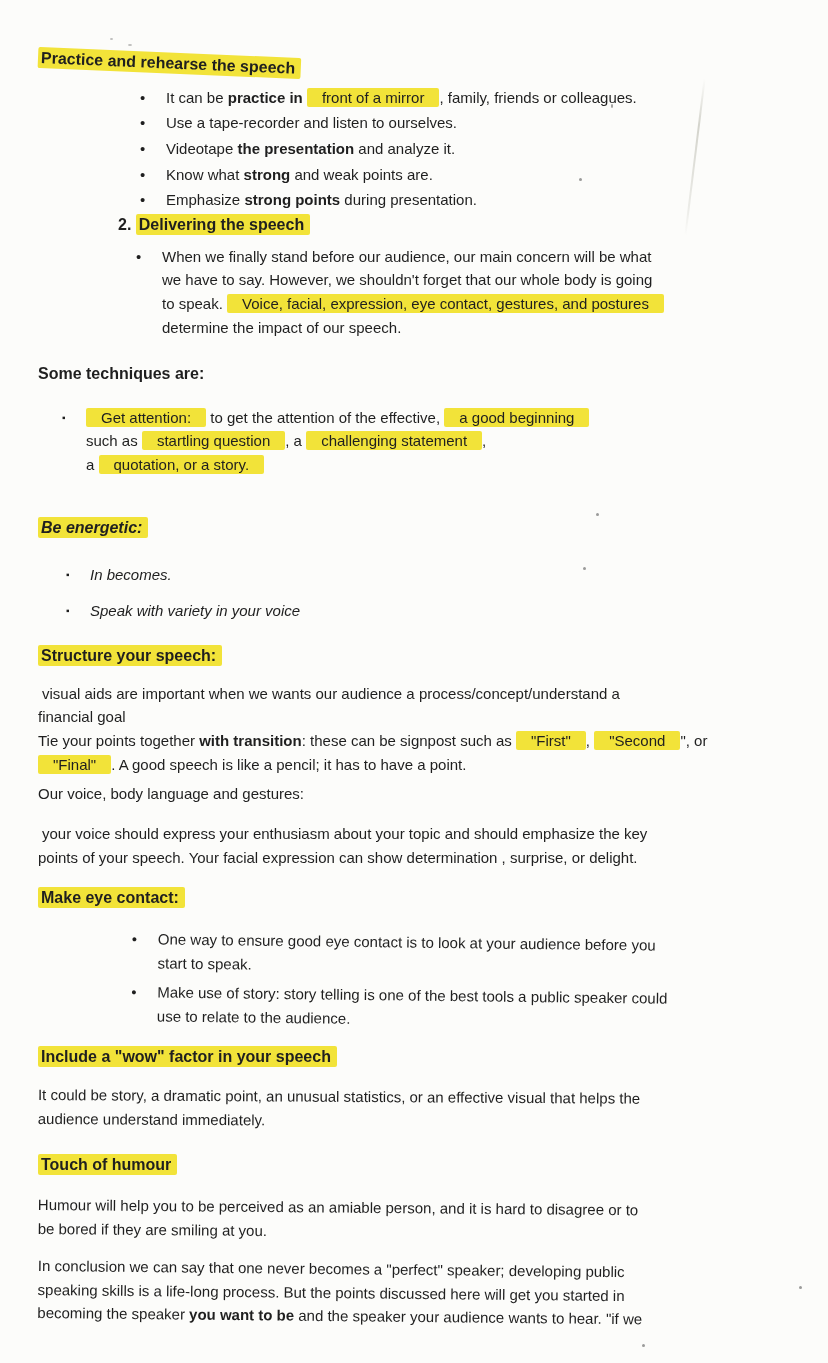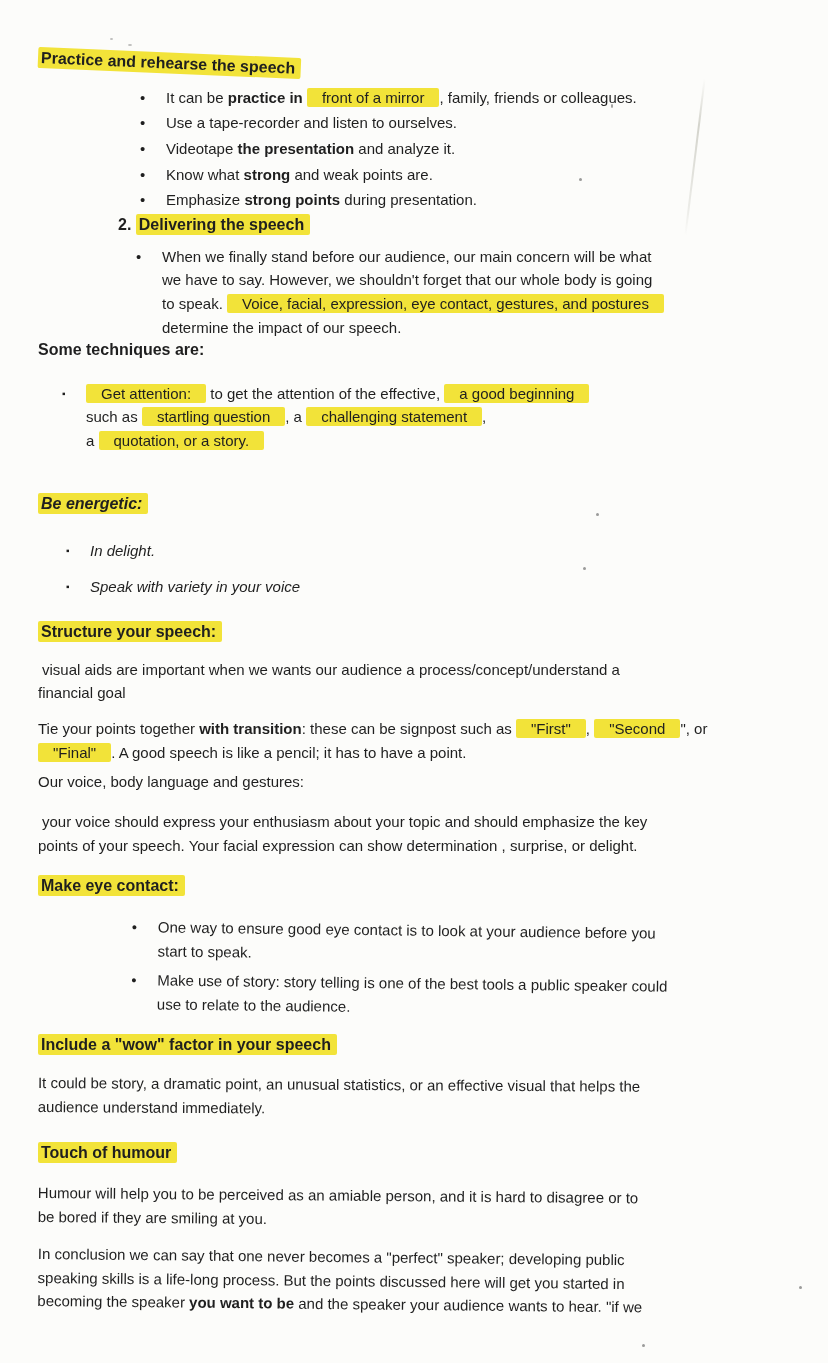--- a/index.html
+++ b/index.html
@@ -46,31 +46,31 @@
   .b { flex: 0 0 26px; }
   .sq .b { flex: 0 0 24px; font-size: 10px; line-height: 24px; }
   .bt { flex: 1; }
 
   .list-practice { margin: 16px 0 0 102px; }
 
   .sec-delivering { }
   .sec-delivering .heading { margin-left: 80px; }
   .sec-delivering .bullet { margin: 8px 0 0 98px; }
 
-  .sec-techniques { }
+  .sec-techniques { margin-top: 24px; }
   .sec-techniques .bullet { margin: 20px 0 0 24px; }
 
   .sec-energetic { margin-top: 40px; font-style: italic; }
   .sec-energetic .bullet.first  { margin: 24px 0 0 28px; }
   .sec-energetic .bullet.second { margin: 12px 0 0 28px; }
 
   .sec-structure { margin-top: 22px; }
   .para { margin: 0; }
   .sec-structure .para.p0 { margin-top: 14px; text-indent: 4px; }
-  .sec-structure .para.p1 { margin-top: 12px; }
+  .sec-structure .para.p1 { }
   .sec-structure .para.p2 { margin-top: 6px; }
   .sec-structure .para.p3 { margin-top: 16px; text-indent: 4px; }
 
   .sec-eye { margin-top: 18px; }
   .sec-eye .list { transform: rotate(0.7deg); transform-origin: 0 0; }
   .sec-eye .bullet { margin-left: 94px; }
   .sec-eye .bullet.first  { margin-top: 16px; }
   .sec-eye .bullet.second { margin-top: 6px; }
 
   .sec-wow { margin-top: 20px; }
@@ -153,21 +153,21 @@
     <div class="bullet sq">
       <span class="b">▪</span>
       <div class="bt"><span class="hl">Get attention:</span><span> to get the attention of the effective, </span><span class="hl">a good beginning</span><br><span>such as </span><span class="hl">startling question</span><span>, a </span><span class="hl">challenging statement</span><span>,</span><br><span>a </span><span class="hl">quotation, or a story.</span></div>
     </div>
   </section>
 
   <section class="sec sec-energetic">
     <h2 class="heading"><span class="hl">Be energetic:</span></h2>
     <div class="bullet sq first">
       <span class="b">▪</span>
-      <div class="bt"><span>In delight.</span></div>
+      <div class="bt"><span>In becomes.</span></div>
     </div>
     <div class="bullet sq second">
       <span class="b">▪</span>
       <div class="bt"><span>Speak  with variety in your voice</span></div>
     </div>
   </section>
 
   <section class="sec sec-structure">
     <h2 class="heading"><span class="hl">Structure your speech:</span></h2>
     <p class="para p0"><span>visual aids are important when we wants our audience a process/concept/understand a</span><br><span>financial goal</span></p>

